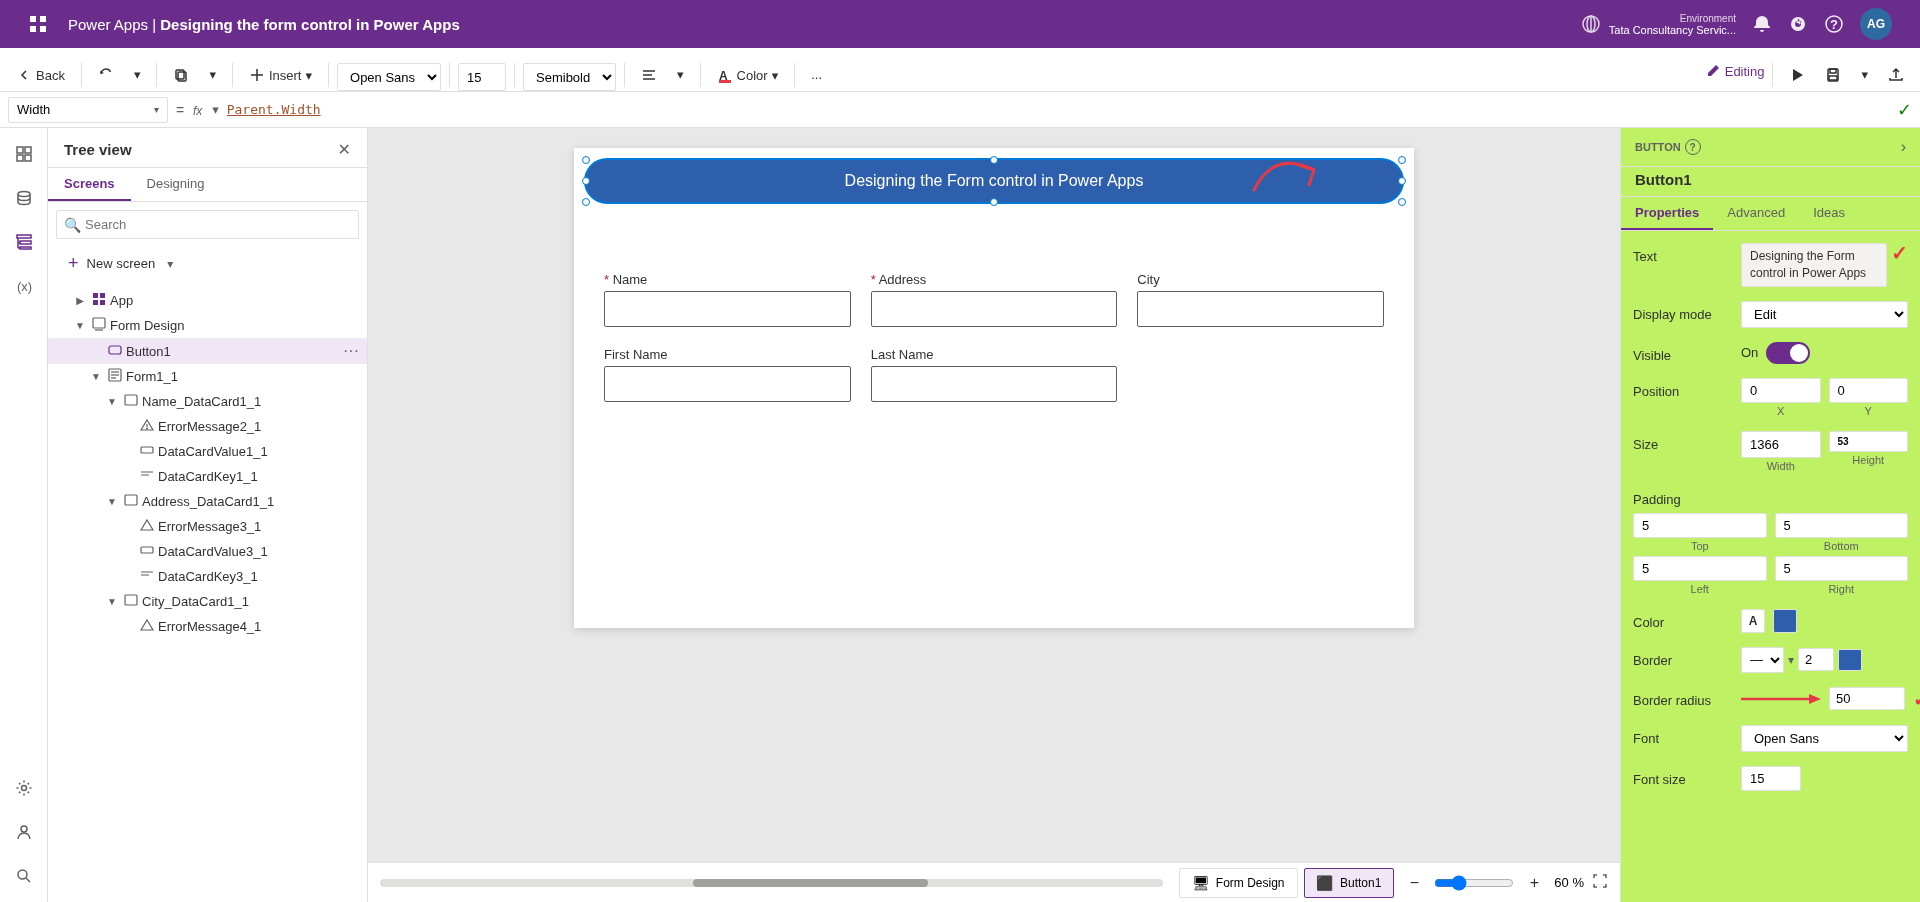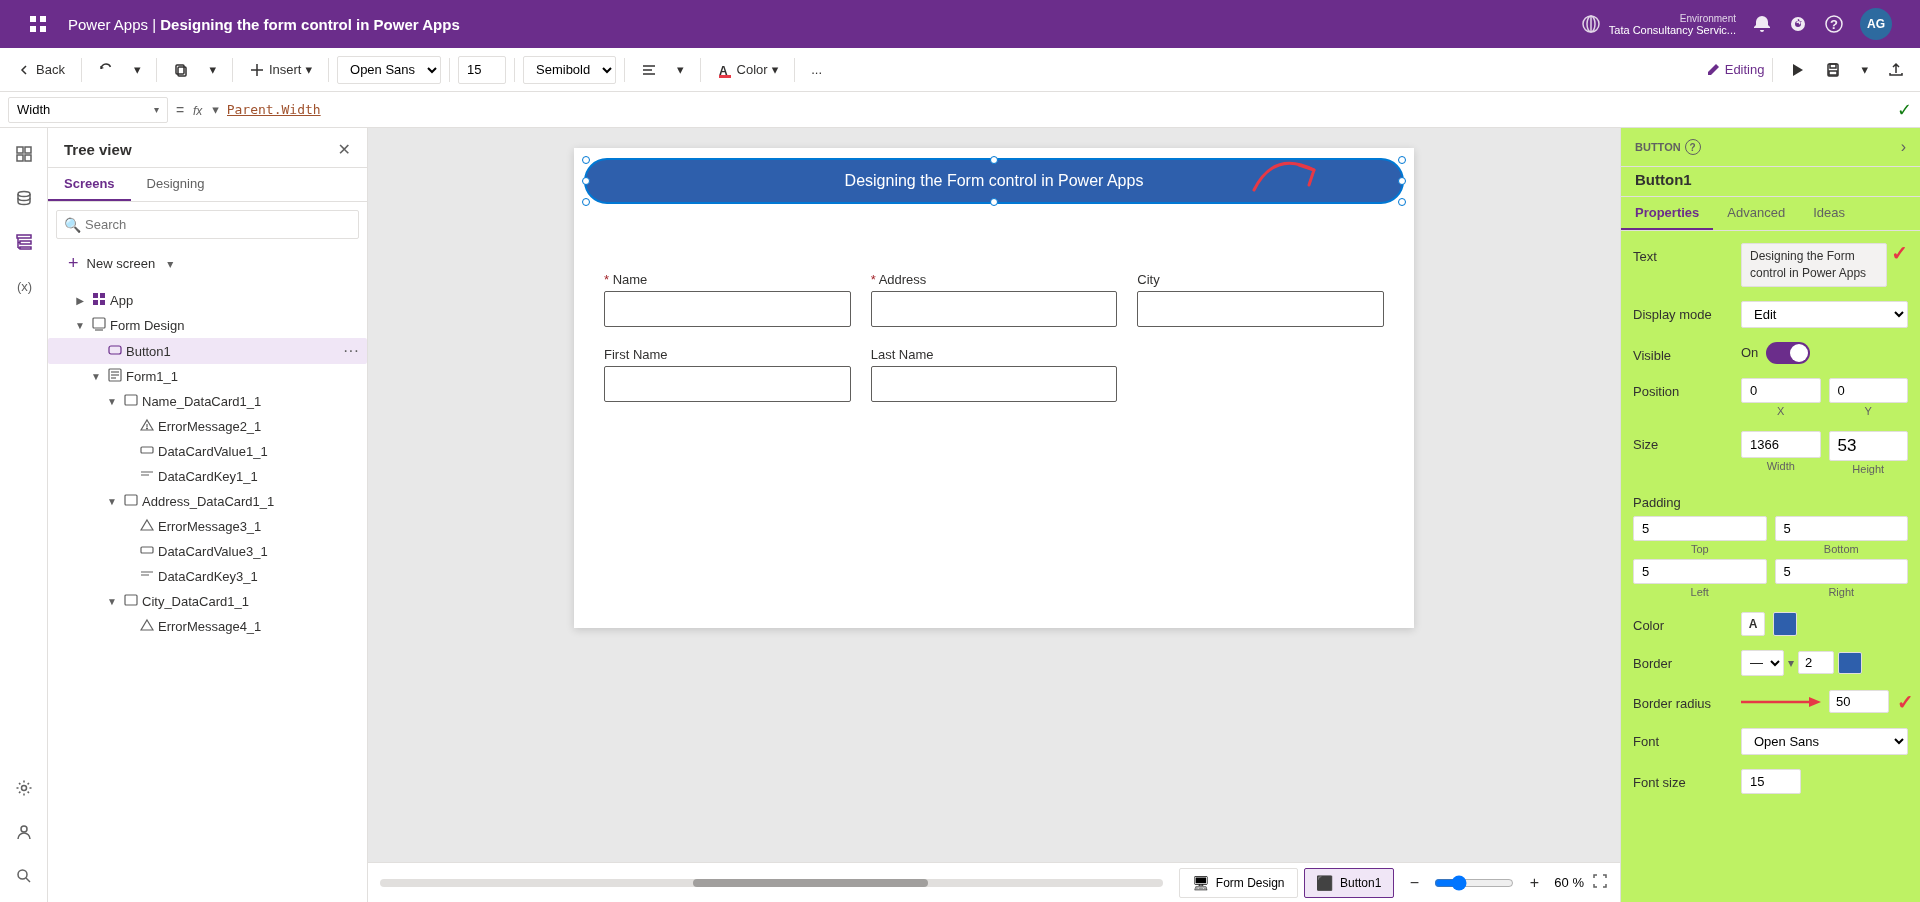--- a/index.html
+++ b/index.html
@@ -23,21 +23,21 @@
     .top-bar-right .env-info span:first-child { font-size: 10px; opacity: 0.8; }
     .avatar { width: 32px; height: 32px; border-radius: 50%; background: #2d6a9f; display: flex; align-items: center; justify-content: center; font-size: 12px; font-weight: 600; color: white; }
     .icon-btn { color: white; opacity: 0.9; cursor: pointer; font-size: 18px; display: flex; align-items: center; }
 
     
     .toolbar {
       background: white;
       height: 44px;
       border-bottom: 1px solid #e1dfdd;
       display: flex;
-      align-items: center;
+      align-items: flex-start;
       padding: 15px 8px;
       gap: 4px;
     }
     .toolbar-btn {
       display: flex; align-items: center; gap: 4px;
       padding: 4px 8px; border: none; background: none; cursor: pointer;
       font-size: 13px; color: #323130; border-radius: 2px;
     }
     .toolbar-separator { width: 1px; height: 24px; background: #e1dfdd; margin: 0 4px; }
     .toolbar-select {
@@ -190,21 +190,21 @@
     .xy-inputs { display: flex; gap: 8px; }
     .xy-input-group { flex: 1; }
     .xy-input-group input { width: 100%; border: 1px solid #e1dfdd; border-radius: 2px; padding: 4px 8px; font-size: 13px; }
     .xy-label { font-size: 11px; color: #616161; text-align: center; margin-top: 2px; }
     .color-swatch { width: 24px; height: 24px; border: 1px solid #e1dfdd; border-radius: 2px; display: inline-flex; align-items: center; justify-content: center; margin-right: 4px; cursor: pointer; }
     .color-display { display: flex; align-items: center; gap: 4px; }
     .border-row { display: flex; align-items: center; gap: 4px; }
     .border-select { border: 1px solid #e1dfdd; border-radius: 2px; font-size: 13px; padding: 3px 4px; background: white; cursor: pointer; height: 26px; }
     .border-input { border: 1px solid #e1dfdd; border-radius: 2px; padding: 3px 6px; font-size: 13px; width: 36px; }
     .border-color { width: 24px; height: 22px; background: #2E5FAC; border: 1px solid #e1dfdd; border-radius: 2px; }
-    .border-radius-input { border: 1px solid #e1dfdd; border-radius: 2px; padding: 3px 6px; font-size: 13px; width: 60px; }
+    .border-radius-input { border: 1px solid #e1dfdd; border-radius: 2px; padding: 3px 6px; font-size: 13px; width: 76px; }
     .right-panel-chevron { cursor: pointer; color: #616161; font-size: 16px; }
     .dropdown-select { border: 1px solid #e1dfdd; border-radius: 2px; padding: 4px 8px; font-size: 13px; background: white; cursor: pointer; width: 100%; }
     .prop-row-full { margin-bottom: 14px; }
 
     
     ::-webkit-scrollbar { width: 6px; height: 6px; }
     ::-webkit-scrollbar-track { background: #f1f1f1; }
     ::-webkit-scrollbar-thumb { background: #c1c1c1; border-radius: 3px; }
     .handle-top-left { top: -4px; left: -4px; }
     .handle-top-center { top: -4px; left: 50%; transform: translateX(-50%); }
@@ -753,21 +753,21 @@
 
       <div class="prop-row">
         <div class="prop-label">Size</div>
         <div class="prop-value">
           <div class="xy-inputs">
             <div class="xy-input-group">
               <input type="text" value="1366" style="width: 100%; border: 1px solid rgb(225, 223, 221); border-radius: 2px; padding: 5px 8px; font-size: 13px;">
               <div class="xy-label">Width</div>
             </div>
             <div class="xy-input-group">
-              <input type="text" value="53" style="width: 100%; border: 1px solid rgb(225, 223, 221); border-radius: 2px; padding: 4px 8px; font-size: 17px;">
+              <input type="text" value="53" style="width: 100%; border: 1px solid rgb(225, 223, 221); border-radius: 2px; padding: 4px 8px; font-size: 10px; font-weight: bold;">
               <div class="xy-label">Height</div>
             </div>
           </div>
         </div>
       </div>
 
       <div class="prop-row-full">
         <div style="display:flex; align-items:center; margin-bottom:6px;">
           <div class="prop-label">Padding</div>
         </div>

